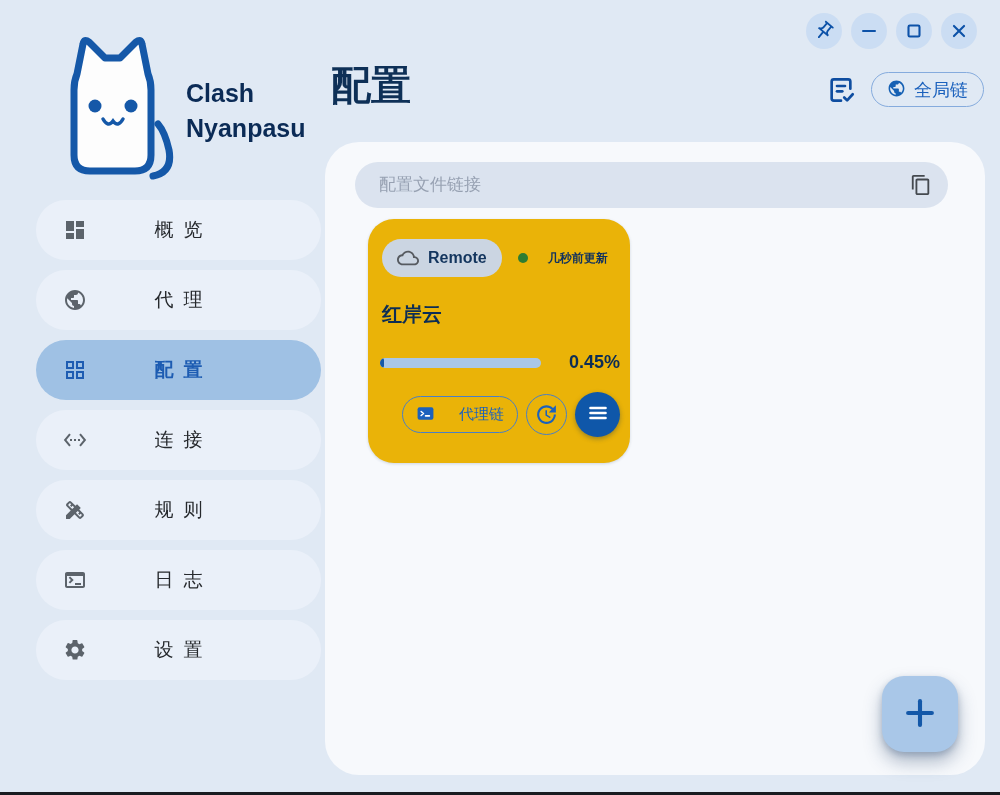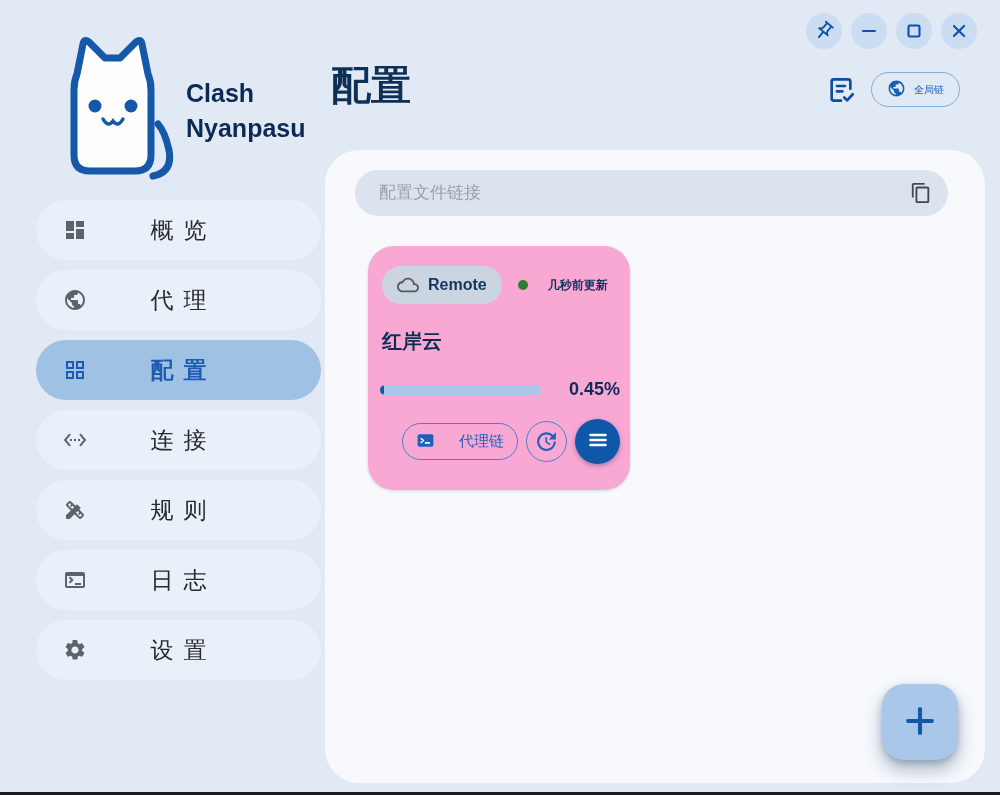--- a/index.html
+++ b/index.html
@@ -19,45 +19,45 @@
   
   .sidebar{position:absolute;left:16px;top:0;width:325px;height:795px;}
   .logo-cat{position:absolute;left:26px;top:28px;}
   .brand{position:absolute;left:170px;top:76px;font-size:25px;font-weight:700;
     color:#0b2b56;line-height:35px;}
   .nav{position:absolute;left:20px;top:200px;width:285px;display:flex;flex-direction:column;gap:10px;}
   .nav-item{height:60px;border-radius:30px;background:#eaf0f9;position:relative;
     display:flex;align-items:center;justify-content:center;cursor:pointer;}
   .nav-item .nav-icon{position:absolute;left:27px;top:18px;width:24px;height:24px;}
   .nav-item .nav-icon svg{width:24px;height:24px;fill:#5c636b;display:block;}
-  .nav-label{font-size:23px;font-weight:500;letter-spacing:10px;padding-left:10px;color:#26292d;}
+  .nav-label{font-size:19px;font-weight:500;letter-spacing:10px;padding-left:10px;color:#26292d;}
   .nav-item.active{background:#9fc1e4;}
   .nav-item.active .nav-icon svg{fill:#1d5cb2;}
   .nav-item.active .nav-label{color:#1d5cb2;font-weight:600;}
   
   .page-title{position:absolute;left:331px;top:58px;font-size:40px;font-weight:700;color:#0e3057;}
   .fact-btn{position:absolute;left:824px;top:74px;width:34px;height:34px;background:transparent;
     border:none;padding:0;cursor:pointer;}
   .chain-btn{position:absolute;left:871px;top:72px;height:35px;border-radius:18px;
     border:1.5px solid #85abdd;background:transparent;display:flex;align-items:center;gap:8px;
     padding:0 15px;cursor:pointer;box-sizing:border-box;}
-  .chain-btn .label{font-size:10px;color:#1b61bd;font-weight:500;}
+  .chain-btn .label{font-size:18px;color:#1b61bd;font-weight:500;}
   
   .panel{position:absolute;left:325px;top:142px;width:660px;height:633px;background:#f7f9fc;
-    border-radius:34px;margin-top:8px;}
+    border-radius:34px;}
   .url-input-wrap{position:absolute;left:30px;top:20px;width:593px;height:46px;border-radius:23px;
     background:#dbe3ef;display:flex;align-items:center;box-sizing:border-box;padding:0 16px 0 22px;}
   .url-input{flex:1;border:none;background:transparent;outline:none;font-size:17px;color:#33507a;
     font-family:inherit;}
   .url-input::placeholder{color:#97a1b2;opacity:1;}
   .paste-icon{width:22px;height:22px;margin-left:10px;cursor:pointer;}
   .paste-icon svg{width:22px;height:22px;fill:#44494f;display:block;}
   
-  .profile-card{position:absolute;left:43px;top:96px;width:262px;height:244px;border-radius:26px;
-    background:#f9a8d4;box-shadow:0 1px 3px rgba(30,60,100,.18);cursor:pointer;overflow:hidden;}
+  .profile-card{position:absolute;left:43px;top:77px;width:262px;height:244px;border-radius:26px;
+    background:#eab308;box-shadow:0 1px 3px rgba(30,60,100,.18);cursor:pointer;overflow:hidden;}
   .chip-row{display:flex;align-items:center;margin:20px 0 0 14px;}
   .type-chip{height:38px;border-radius:19px;background:#cbd5e2;display:flex;align-items:center;
     gap:9px;padding:0 15px;}
   .type-chip svg{width:22px;height:22px;fill:#565a60;display:block;}
   .type-chip .label{font-size:16px;font-weight:700;color:#13355e;}
   .status-dot{width:10px;height:10px;border-radius:50%;margin-left:16px;flex:none;}
   .updated-wrap{width:72px;margin-left:8px;overflow:hidden;white-space:nowrap;direction:rtl;
     font-size:12px;font-weight:700;color:#10315e;flex:none;}
   .profile-name{margin:24px 14px 0 14px;font-size:20px;font-weight:700;color:#0c2d55;}
   .progress-row{display:flex;align-items:center;margin:24px 10px 0 12px;gap:28px;}

